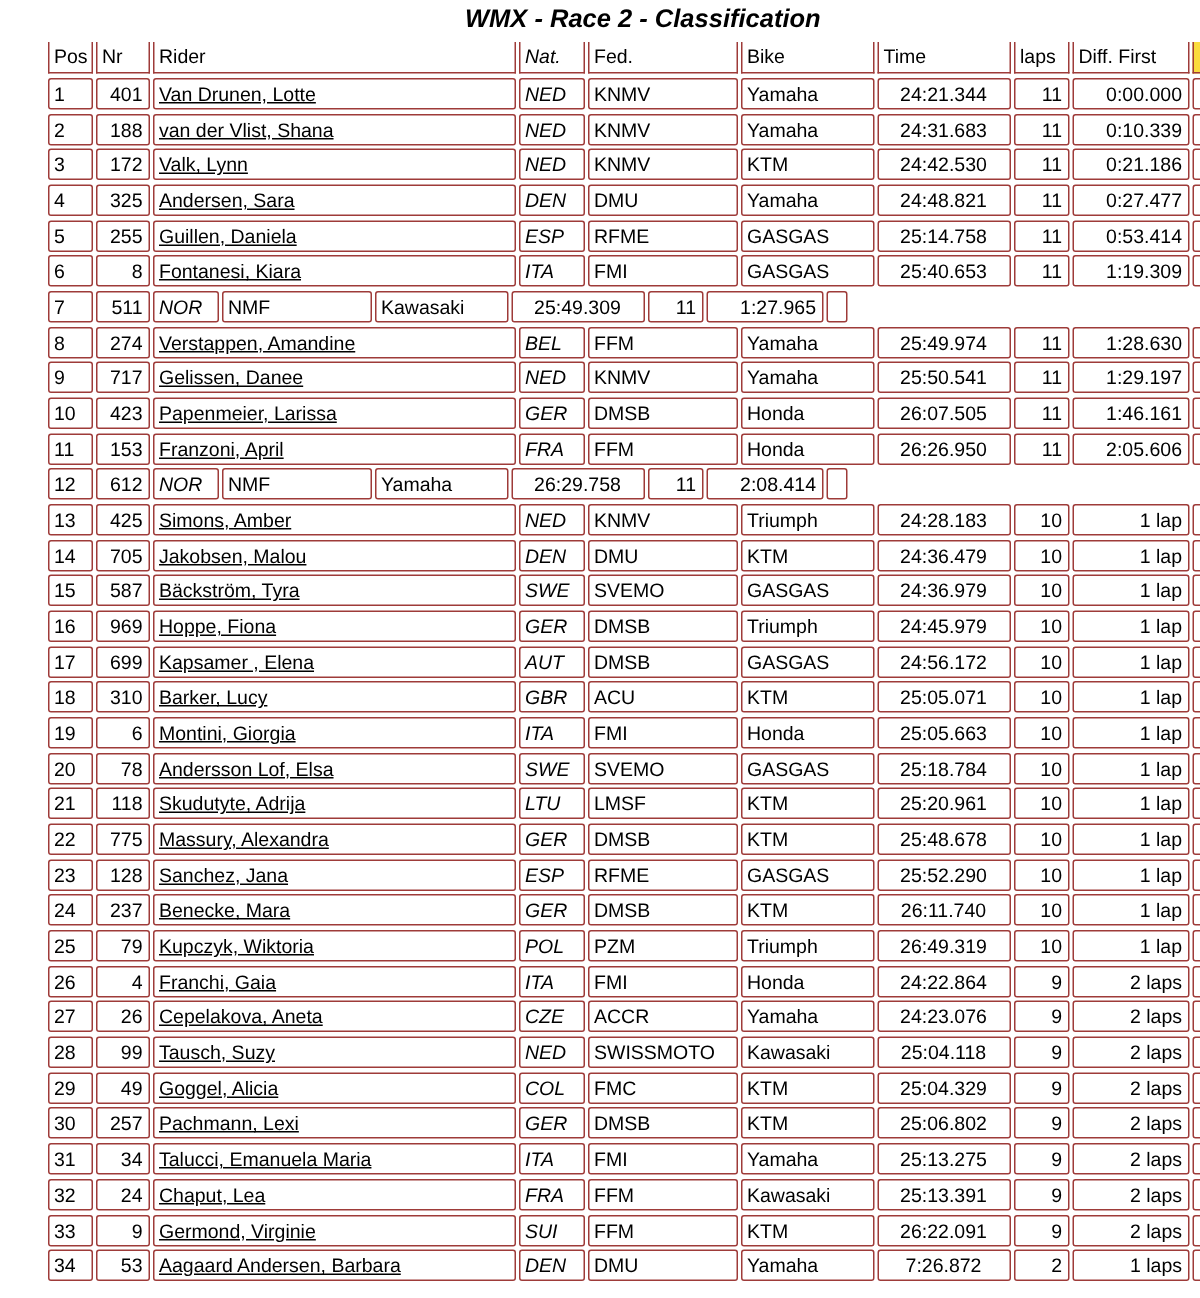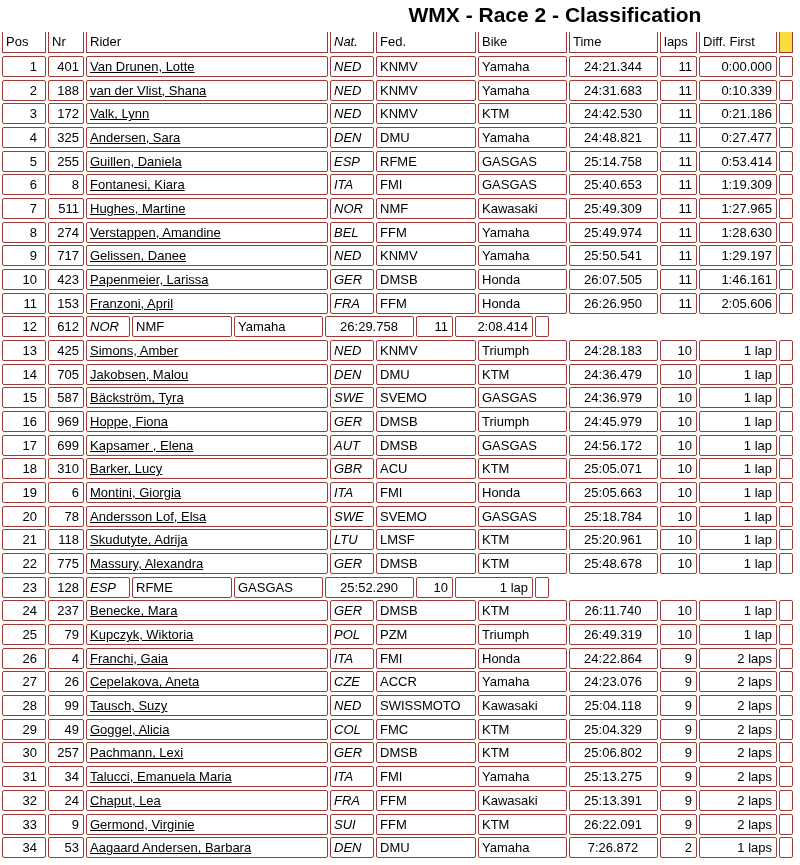--- a/index.html
+++ b/index.html
@@ -14,25 +14,26 @@
   }
   .page {
     position: relative;
     width: 800px;
     height: 865px;
     background: #fff;
   }
   .title {
     margin: 3px 0 0 310px;
     width: 490px;
-    text-align: center;
-    font-size: 21px;
+    text-align: left;
+    font-size: 17px;
     font-weight: bold;
     letter-spacing: 0px;
     white-space: nowrap;
+    font-style: italic;
   }
   .table {
     margin: 5px 0 0 2px;
     width: 820px;
   }
   .row {
     display: flex;
     height: 21px;
     margin-bottom: 2.68px;
   }
@@ -52,21 +53,21 @@
     flex: none;
   }
   .hcell {
     border-top: none;
     border-radius: 0;
     background: transparent;
     text-align: left !important;
   }
   .hcell.c-more { background: #fadc3e; }
   
-  .c-pos   { width: 44px;  text-align: right; padding-right: 8px; }
+  .c-pos   { width: 30px;  text-align: right; padding-right: 20px; margin-left: 30px; }
   .c-nr    { width: 36px;  text-align: right; padding-right: 4px; }
   .c-rider { width: 242px; text-align: left; }
   .c-nat   { width: 44px;  text-align: left; font-style: italic; }
   .c-fed   { width: 100px; text-align: left; }
   .c-bike  { width: 89px;  text-align: left; }
   .c-time  { width: 89px;  text-align: center; padding-right: 4px; }
   .c-laps  { width: 37px;  text-align: right; padding-right: 4px; }
   .c-diff  { width: 78px;  text-align: right; padding-right: 4px; }
   .c-more  { width: 14px; }
   .rider-name { text-decoration: underline; }
@@ -158,21 +159,20 @@
           <div class="cell c-fed">FMI</div>
           <div class="cell c-bike">GASGAS</div>
           <div class="cell c-time">25:40.653</div>
           <div class="cell c-laps">11</div>
           <div class="cell c-diff">1:19.309</div>
           <div class="cell c-more"></div>
         </div>
         <div class="row">
           <div class="cell c-pos">7</div>
           <div class="cell c-nr">511</div>
-          <div class="cell c-rider rider-name">Hughes, Martine</div>
           <div class="cell c-nat">NOR</div>
           <div class="cell c-fed">NMF</div>
           <div class="cell c-bike">Kawasaki</div>
           <div class="cell c-time">25:49.309</div>
           <div class="cell c-laps">11</div>
           <div class="cell c-diff">1:27.965</div>
           <div class="cell c-more"></div>
         </div>
         <div class="row">
           <div class="cell c-pos">8</div>
@@ -349,20 +349,21 @@
           <div class="cell c-fed">DMSB</div>
           <div class="cell c-bike">KTM</div>
           <div class="cell c-time">25:48.678</div>
           <div class="cell c-laps">10</div>
           <div class="cell c-diff">1 lap</div>
           <div class="cell c-more"></div>
         </div>
         <div class="row">
           <div class="cell c-pos">23</div>
           <div class="cell c-nr">128</div>
+          <div class="cell c-rider rider-name">Sanchez, Jana</div>
           <div class="cell c-nat">ESP</div>
           <div class="cell c-fed">RFME</div>
           <div class="cell c-bike">GASGAS</div>
           <div class="cell c-time">25:52.290</div>
           <div class="cell c-laps">10</div>
           <div class="cell c-diff">1 lap</div>
           <div class="cell c-more"></div>
         </div>
         <div class="row">
           <div class="cell c-pos">24</div>

